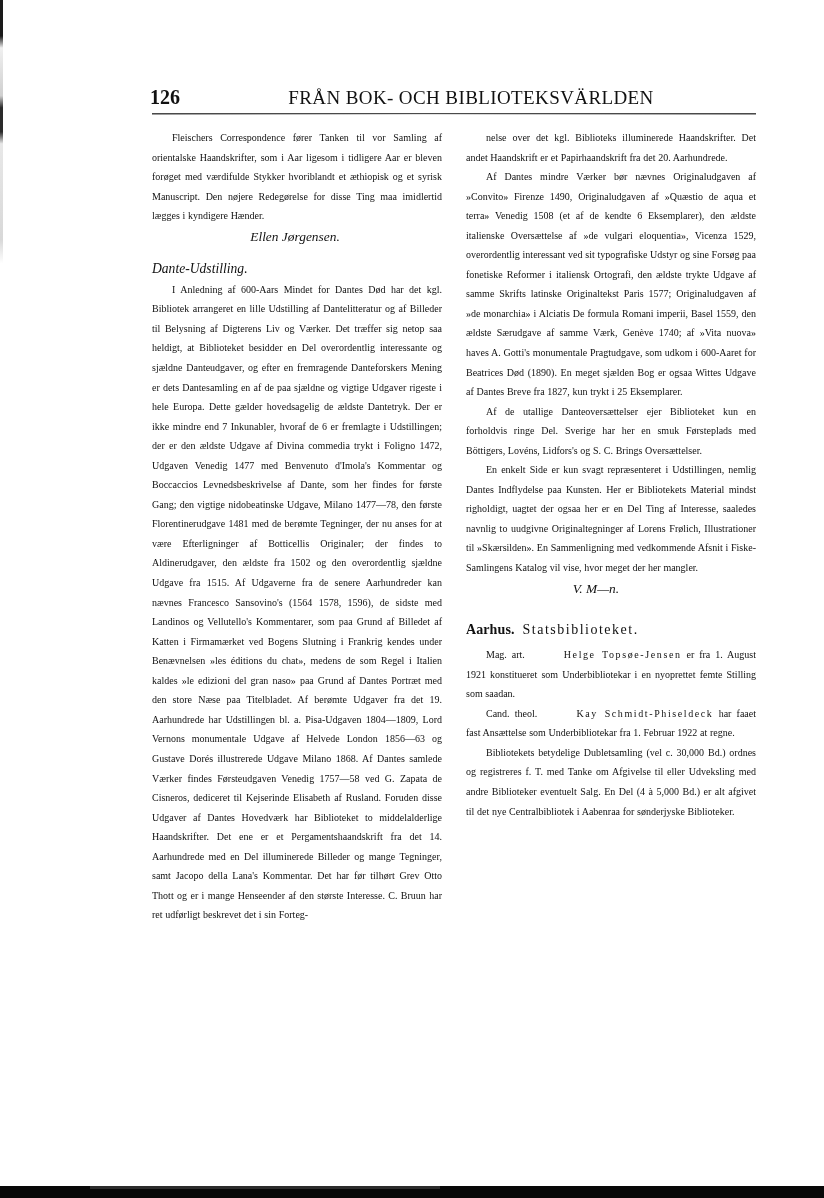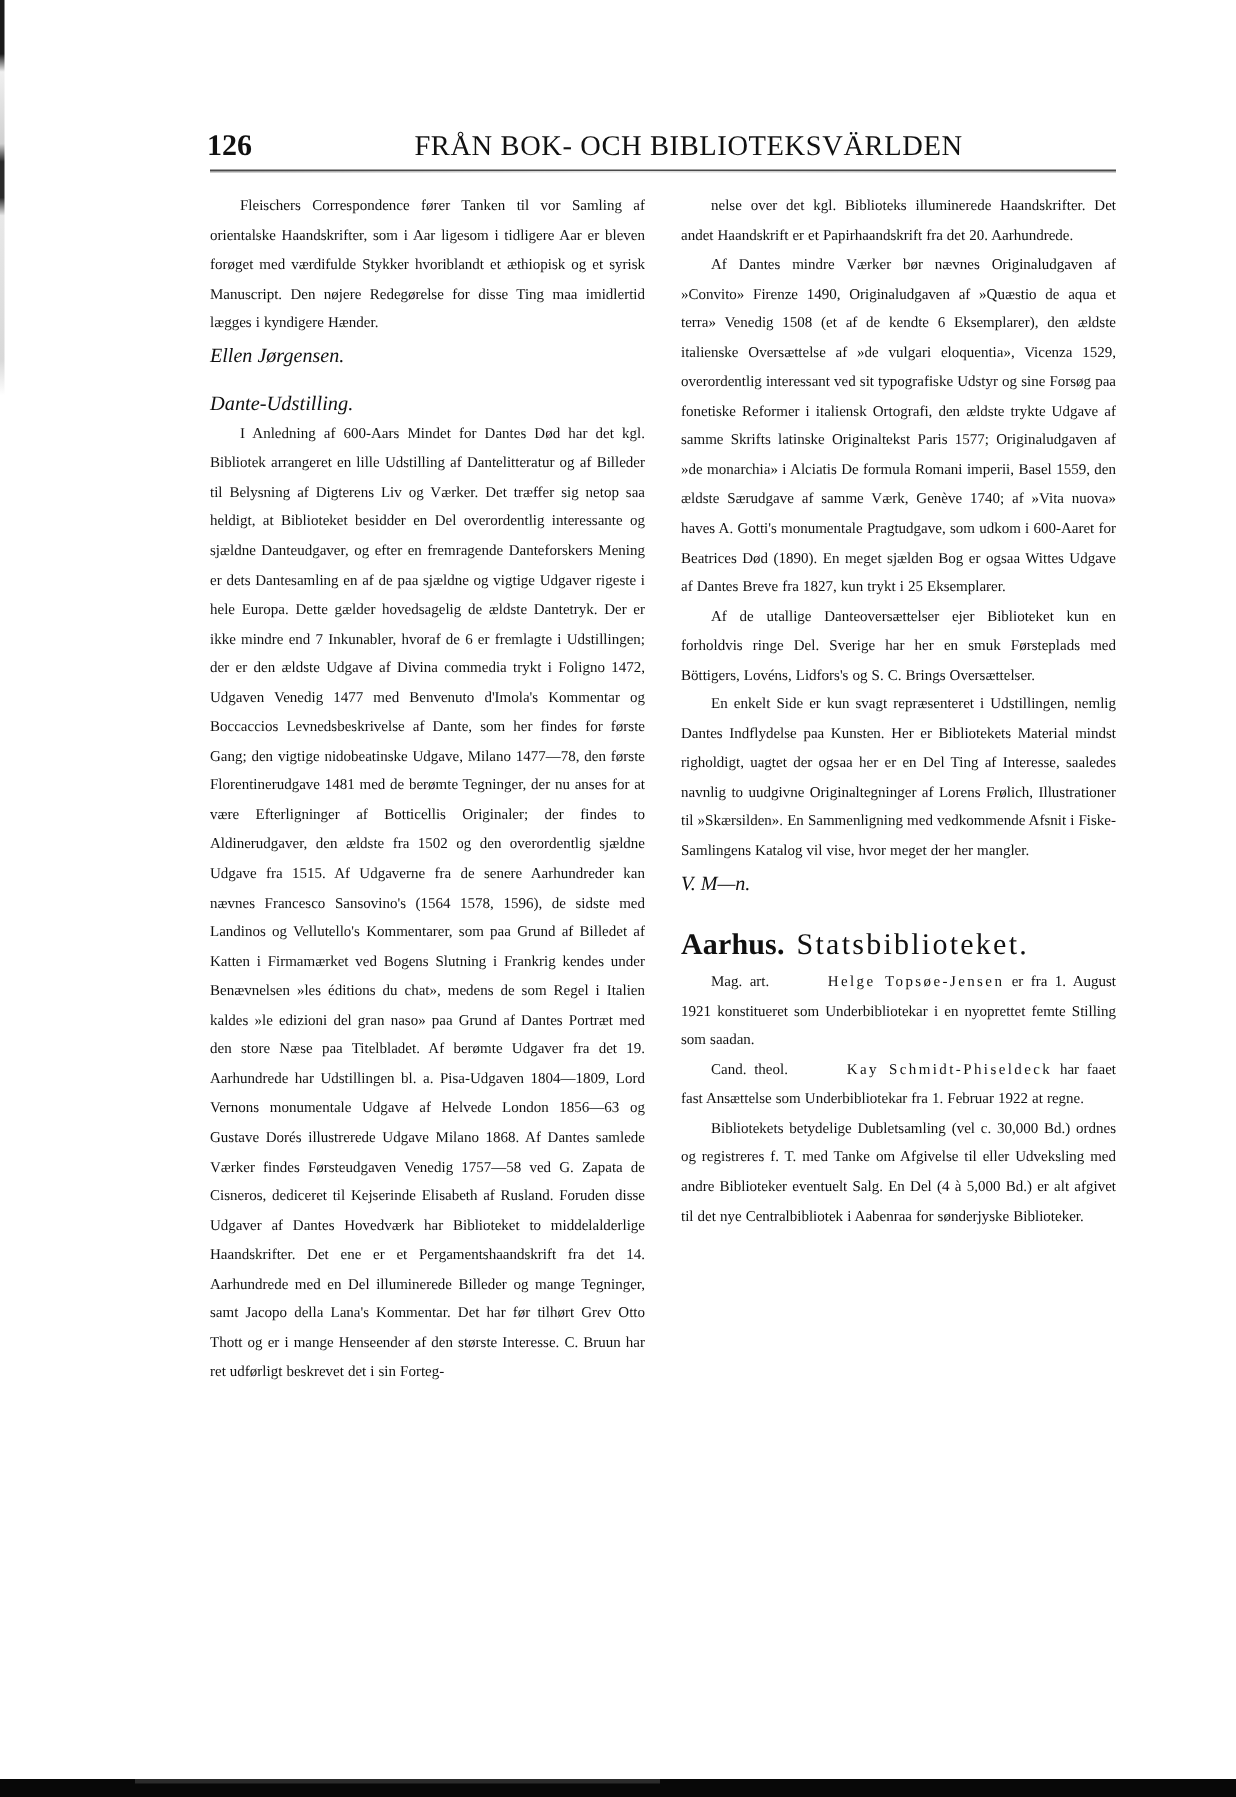--- a/index.html
+++ b/index.html
@@ -45,21 +45,21 @@
   .scan-edge-right {
     position: absolute;
     right: 0; top: 0;
     width: 2px; height: 1198px;
     background: #ffffff;
   }
 
   
   .page {
     position: absolute;
-    left: 0; top: 0;
+    left: 12px; top: 0;
     width: 732px; height: 1198px;
   }
 
   .running-head {
     position: absolute;
     left: 138px;
     top: 86px;
     width: 606px;
     height: 26px;
   }
@@ -127,37 +127,37 @@
     text-justify: inter-word;
     word-spacing: .2px;
     -webkit-hyphens: none;
     hyphens: none;
   }
 
   .signature {
     margin: 1px 0 0 0;
     font-size: 13.4px;
     line-height: 19.55px;
-    text-align: left;
+    text-align: center;
     font-style: italic;
     padding-right: 4px;
   }
   .signature.tight { padding-right: 30px; }
 
   .sec-head-italic {
     margin: 13px 0 1px 0;
     font-size: 13.6px;
     line-height: 19.55px;
     font-style: italic;
     text-align: left;
   }
 
   .sec-head-bold {
     margin: 22px 0 5px 0;
-    font-size: 20px;
+    font-size: 14px;
     line-height: 20px;
     text-align: left;
   }
   .sec-head-bold .place {
     font-weight: bold;
     letter-spacing: .1px;
   }
   .sec-head-bold .inst {
     letter-spacing: 1.5px;
     margin-left: 8px;

